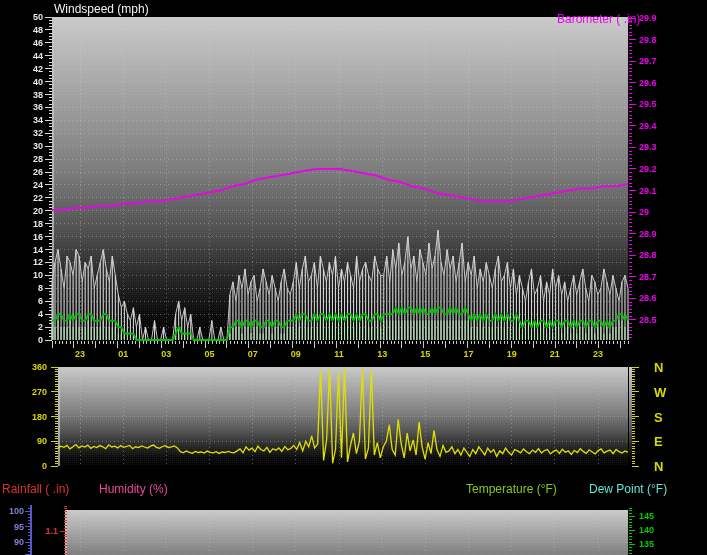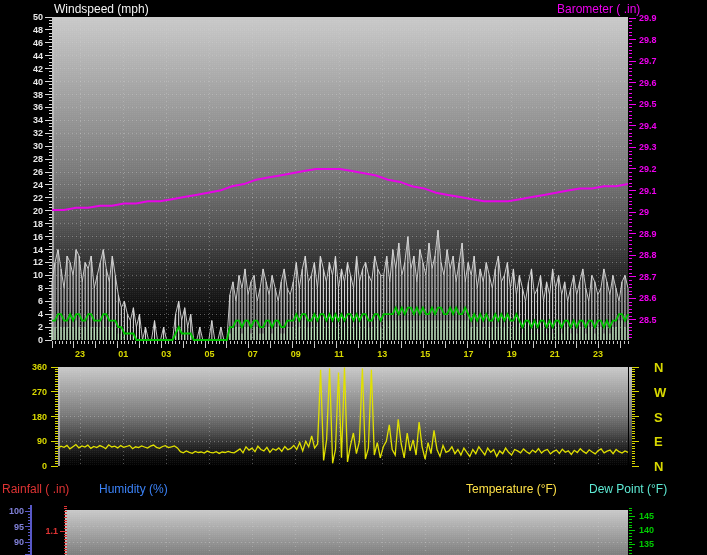--- a/index.html
+++ b/index.html
@@ -13,24 +13,24 @@
   #t-humidity{left:99px;top:482px;}
   #t-temperature{left:466px;top:482px;}
   #t-dewpoint{left:589px;top:482px;}
   svg{position:absolute;left:0;top:0;z-index:1;}
 </style>
 </head>
 <body>
 
 <div class="stage">
   <div class="title" id="t-windspeed" style="color: rgb(242, 242, 242);">Windspeed (mph)</div>
-  <div class="title" id="t-barometer" style="color: rgb(238, 0, 238);">Barometer ( .in)</div>
+  <div class="title" id="t-barometer" style="color: rgb(238, 0, 238); margin-top: 10px;">Barometer ( .in)</div>
   <div class="title" id="t-rainfall" style="color: rgb(221, 51, 51);">Rainfall ( .in)</div>
-  <div class="title" id="t-humidity" style="color: #3b82f6;">Humidity (%)</div>
-  <div class="title" id="t-temperature" style="color: #fde047;">Temperature (°F)</div>
+  <div class="title" id="t-humidity" style="color: #ec4899;">Humidity (%)</div>
+  <div class="title" id="t-temperature" style="color: #84cc16;">Temperature (°F)</div>
   <div class="title" id="t-dewpoint" style="color: #5eead4;">Dew Point (°F)</div>
   <svg id="gfx" width="707" height="555" viewBox="0 0 707 555">
       <defs>
         <linearGradient id="gbg" x1="0" y1="0" x2="0" y2="1">
           <stop offset="0" stop-color="#c9c9c9"></stop>
           <stop offset="0.25" stop-color="#a0a0a0"></stop>
           <stop offset="0.48" stop-color="#7a7a7a"></stop>
           <stop offset="0.65" stop-color="#525252"></stop>
           <stop offset="0.8" stop-color="#262626"></stop>
           <stop offset="0.92" stop-color="#0a0a0a"></stop>

